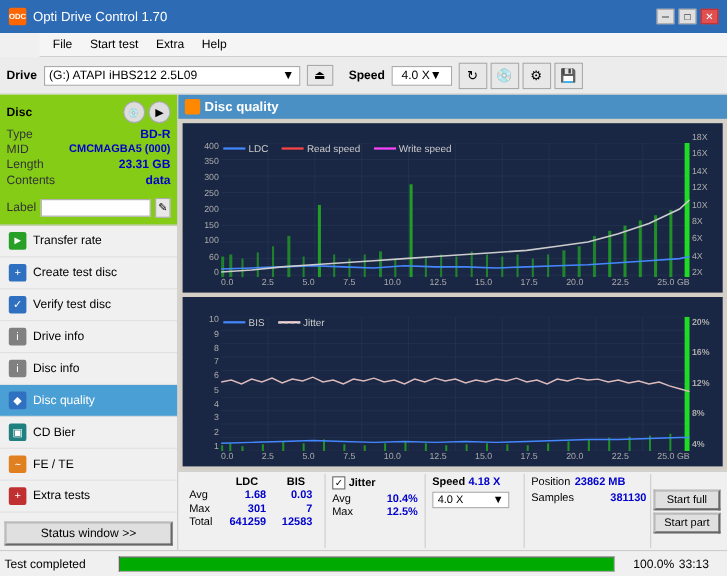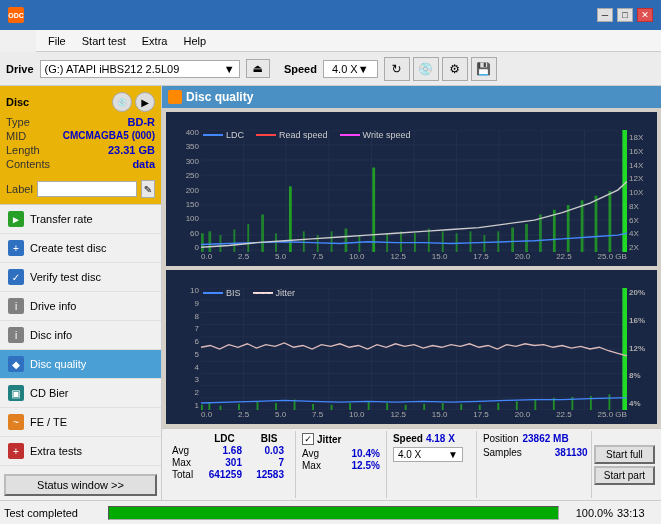--- a/index.html
+++ b/index.html
@@ -13,35 +13,35 @@
     .titlebar-btn { width: 16px; height: 14px; border: 1px solid #aaa; background: #e0e0e0; font-size: 9px; display: flex; align-items: center; justify-content: center; cursor: pointer; }
     .titlebar-btn.close { background: #e05050; color: white; border-color: #c03030; }
 
     
     .menubar { background: #f5f5f5; border-bottom: 1px solid #ccc; display: flex; align-items: center; padding: 2px 4px; height: 22px; margin-left: 36px; }
     .menubar-item { padding: 2px 8px; font-size: 11px; cursor: pointer; color: #000; }
 
     
     .drivebar { background: #ececec; border-bottom: 1px solid #ccc; display: flex; align-items: center; padding: 3px 6px; height: 34px; gap: 6px; }
     .drivebar-label { font-weight: bold; font-size: 11px; }
-    .drive-dropdown { border: 1px solid #aaa; background: white; padding: 2px 4px; font-size: 11px; width: 200px; display: flex; align-items: center; justify-content: space-between; }
+    .drive-dropdown { border: 1px solid #aaa; background: white; padding: 2px 4px; font-size: 11px; width: 233px; display: flex; align-items: center; justify-content: space-between; }
     .eject-btn { background: #e8e8e8; border: 1px solid #aaa; padding: 2px 6px; cursor: pointer; font-size: 11px; }
     .speed-label { font-weight: bold; font-size: 11px; }
     .speed-dropdown { border: 1px solid #aaa; background: white; padding: 2px 8px; font-size: 11px; display: flex; align-items: center; }
     .toolbar-btns { display: flex; gap: 3px; }
     .toolbar-btn { width: 26px; height: 24px; border: 1px solid #aaa; background: #e8e8e8; display: flex; align-items: center; justify-content: center; cursor: pointer; font-size: 12px; }
 
     
     .main-container { display: flex; height: calc(524px - 30px - 22px - 34px - 24px); }
 
     
     .sidebar { width: 162px; background: #f0f0f0; border-right: 1px solid #ccc; display: flex; flex-direction: column; }
     
     
-    .disc-panel { border-bottom: 1px solid #ccc; padding: 6px; background: #eab308; }
+    .disc-panel { border-bottom: 1px solid #ccc; padding: 6px; background: #84cc16; }
     .disc-header { display: flex; align-items: center; justify-content: space-between; margin-bottom: 4px; }
     .disc-title { font-weight: bold; font-size: 11px; }
     .disc-icon { width: 20px; height: 20px; background: #ddd; border-radius: 50%; border: 1px solid #aaa; display: flex; align-items: center; justify-content: center; font-size: 8px; }
     .disc-row { display: flex; justify-content: space-between; margin-bottom: 2px; font-size: 11px; }
     .disc-row-label { color: #333; }
     .disc-row-value { color: #0000cc; font-weight: bold; }
     .disc-label-row { display: flex; align-items: center; margin-top: 10px; gap: 4px; }
     .label-input { border: 1px solid #aaa; width: 100px; height: 16px; font-size: 10px; padding: 1px 2px; }
     .label-btn { width: 18px; height: 18px; border: 1px solid #aaa; background: #e8e8e8; display: flex; align-items: center; justify-content: center; font-size: 10px; cursor: pointer; }
 
@@ -87,33 +87,34 @@
     
     .statusbar { background: #f0f0f0; border-top: 1px solid #ccc; display: flex; align-items: center; padding: 2px 4px; height: 24px; gap: 4px; }
     .status-text { font-size: 11px; width: 100px; }
     .progress-bar-outer { flex: 1; height: 14px; background: #c0c0c0; border: 1px inset #aaa; }
     .progress-bar-inner { height: 100%; background: #00aa00; }
     .progress-text { font-size: 11px; width: 50px; text-align: right; }
     .time-text { font-size: 11px; width: 40px; }
     
     .y-axis { position: absolute; left: 0; top: 0; width: 35px; height: 100%; display: flex; flex-direction: column; justify-content: space-between; padding: 16px 2px 14px 2px; }
     .y-label { font-size: 8px; color: #aaa; text-align: right; }
-    .y-axis-right { position: absolute; right: 0; top: 0; width: 30px; height: 100%; display: flex; flex-direction: column; justify-content: space-between; padding: 21px 2px 14px 2px; }
+    .y-axis-right { position: absolute; right: 0; top: 0; width: 30px; height: 100%; display: flex; flex-direction: column; justify-content: space-between; padding: 8px 2px 14px 2px; }
     .y-label-right { font-size: 8px; color: #aaa; text-align: left; }
     .x-axis { position: absolute; bottom: 0; left: 35px; right: 30px; height: 14px; display: flex; justify-content: space-between; margin-top: 20px; }
     .x-label { font-size: 8px; color: #aaa; }
   </style>
 </head>
 <body>
 
 <div class="titlebar">
   <div class="titlebar-left">
     <div class="titlebar-icon">
       <span style="font-size:7px">ODC</span>
     </div>
+    <span>Opti Drive Control 1.70</span>
   </div>
   <div class="titlebar-controls">
     <div class="titlebar-btn">─</div>
     <div class="titlebar-btn">□</div>
     <div class="titlebar-btn close">✕</div>
   </div>
 </div>
 
 <div class="menubar">
   <span class="menubar-item">File</span>

